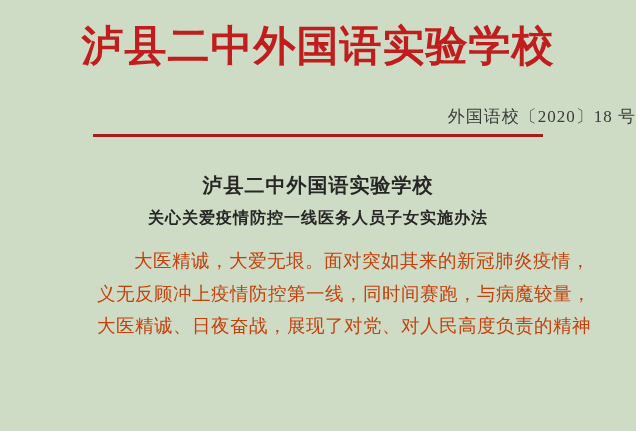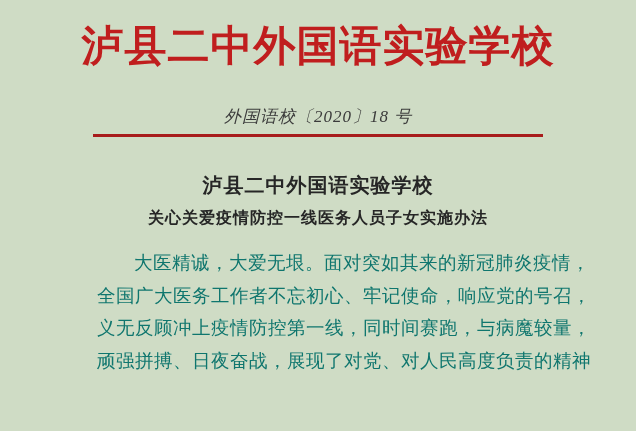--- a/index.html
+++ b/index.html
@@ -21,26 +21,25 @@
     font-family: "Liberation Serif", "DejaVu Serif", serif;
     font-weight: bold;
     font-size: 42px;
     line-height: 50px;
     letter-spacing: 1px;
     color: #c01e1e;
   }
   .doc-number {
     margin: 0;
     margin-top: 36px;
-    text-align: center;
+    text-align: right;
     font-size: 17px;
     line-height: 20px;
     letter-spacing: 1px;
     color: #3a3a3a;
-    font-style: italic;
   }
   .red-rule {
     width: 450px;
     height: 3px;
     margin: 7px auto 0 auto;
     background: #a81c1c;
     border: none;
   }
   .doc-title {
     margin: 0;
@@ -56,23 +55,24 @@
     letter-spacing: 1px;
   }
   .doc-title-line2 {
     margin-top: 9px;
     font-size: 16px;
     line-height: 24px;
     letter-spacing: 1px;
   }
   .body-text {
     margin: 17px 97px 0 97px;
-    color: #0f766e;
+    color: #c2410c;
     font-size: 18.5px;
     letter-spacing: 0.5px;
+    font-family: Liberation Mono, monospace;
   }
   .body-line {
     line-height: 32.5px;
     white-space: nowrap;
   }
   .body-line.indent {
     text-indent: 37px;
   }
 </style>
 </head>
@@ -85,18 +85,17 @@
   <div class="doc-number">外国语校〔2020〕18 号</div>
 
   <div class="red-rule"></div>
 
   <div class="doc-title doc-title-line1">泸县二中外国语实验学校</div>
 
   <div class="doc-title doc-title-line2">关心关爱疫情防控一线医务人员子女实施办法</div>
 
   <div class="body-text">
     <div class="body-line indent">大医精诚，大爱无垠。面对突如其来的新冠肺炎疫情，</div>
-    <div class="body-line">全国广大医务工作者不忘初心、牢记使命，响应党的号召，</div>
     <div class="body-line">义无反顾冲上疫情防控第一线，同时间赛跑，与病魔较量，</div>
-    <div class="body-line">顽强拼搏、日夜奋战，展现了对党、对人民高度负责的精神</div>
+    <div class="body-line">大医精诚、日夜奋战，展现了对党、对人民高度负责的精神</div>
   </div>
 
 </div>
 
 </body></html>

